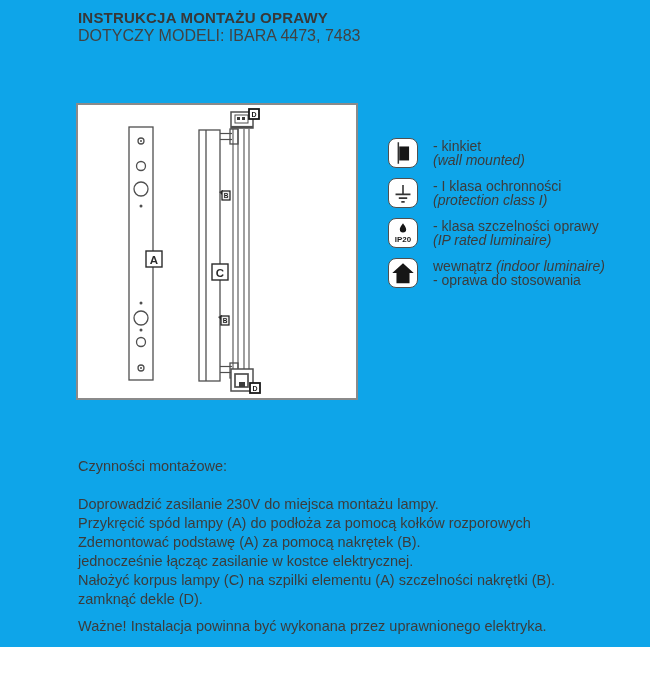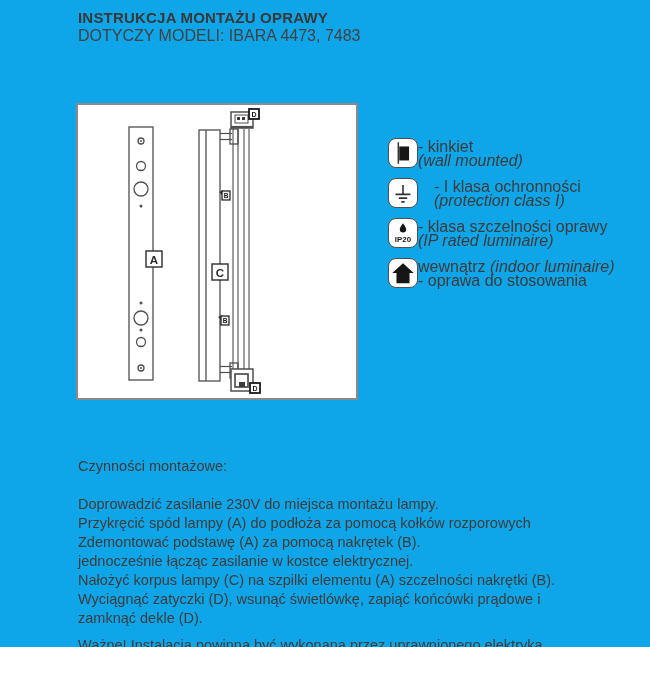--- a/index.html
+++ b/index.html
@@ -7,24 +7,24 @@
         font-family:"Liberation Sans",sans-serif;color:#3c3c3c;}
   .title{position:absolute;left:78px;top:9px;font-size:15px;font-weight:bold;color:#383838;letter-spacing:.2px;white-space:nowrap;}
   .subtitle{position:absolute;left:78px;top:27px;font-size:16px;color:#424242;white-space:nowrap;}
 
   .diagram-box{position:absolute;left:76px;top:103px;width:282px;height:297px;
                border:2px solid #8a8a8a;box-sizing:border-box;background:#fff;}
   .diagram-svg{display:block;width:278px;height:293px;}
 
   .legend{position:absolute;left:388px;top:138px;width:230px;height:160px;}
   .legend-row{position:absolute;left:0;display:flex;}
-  .legend-row.r0{top:0;} .legend-row.r1{top:40px;gap:16px;} .legend-row.r2{top:80px;} .legend-row.r3{top:120px;}
+  .legend-row.r0{top:0;} .legend-row.r1{top:40px;} .legend-row.r2{top:80px;} .legend-row.r3{top:120px;}
   .licon{width:30px;height:30px;border:1.6px solid #4f4f4f;border-radius:8px;box-sizing:border-box;
          background:#fff;flex:0 0 auto;}
-  .ltext{font-size:16px;line-height:13.5px;color:#3c3c3c;padding-top:2px;white-space:nowrap;}
+  .ltext{margin-left:15px;font-size:14px;line-height:13.5px;color:#3c3c3c;padding-top:2px;white-space:nowrap;}
   .ltext .it{font-style:italic;}
 
   .instructions{position:absolute;left:78px;top:453px;width:545px;font-size:14.5px;line-height:19px;color:#3c3c3c;}
   .instructions .heading{margin:4px 0 19px 0;}
   .instructions .line{white-space:nowrap;}
   .instructions .warning{margin-top:8px;white-space:nowrap;}
 
   .bottom-artifact{position:absolute;left:58px;top:670px;width:545px;height:6px;opacity:.5;
     background:repeating-linear-gradient(90deg,#ececec 0 16px,#ffffff 16px 26px,#f2f2f2 26px 47px,#ffffff 47px 62px);
     filter:blur(1px);}
@@ -169,19 +169,18 @@
 
   </div>
 
   <div class="instructions">
     <p class="heading">Czynności montażowe:</p>
     <div class="line">Doprowadzić zasilanie 230V do miejsca montażu lampy.</div>
     <div class="line">Przykręcić spód lampy (A) do podłoża za pomocą kołków rozporowych</div>
     <div class="line">Zdemontować podstawę (A) za pomocą nakrętek (B).</div>
     <div class="line">jednocześnie łącząc zasilanie w kostce elektrycznej.</div>
     <div class="line">Nałożyć korpus lampy (C) na szpilki elementu (A) szczelności nakrętki (B).</div>
-    <div class="line">Wyciągnąć zatyczki (D), wsunąć świetlówkę, zapiąć końcówki prądowe i</div>
     <div class="line">zamknąć dekle (D).</div>
     <div class="warning">Ważne! Instalacja powinna być wykonana przez uprawnionego elektryka.</div>
   </div>
 
   <div class="bottom-artifact"></div>
 </div>
 
 </body></html>

